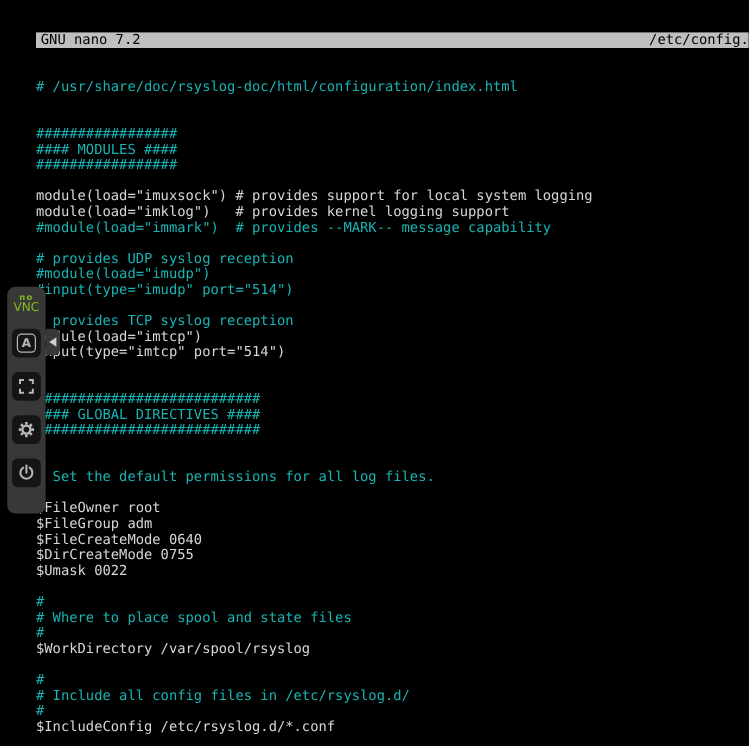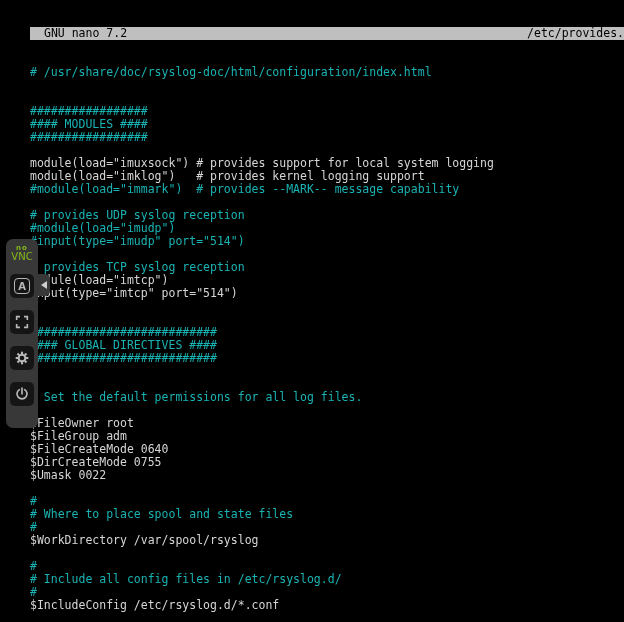--- a/index.html
+++ b/index.html
@@ -21,21 +21,21 @@
     white-space: pre;
   }
   .titlebar {
     height: 13px;
     background: #bfbfbf;
     color: #000;
     display: flex;
     justify-content: space-between;
     white-space: pre;
   }
-  .titlebar .tleft { padding-left: 14px; }
+  .titlebar .tleft { padding-left: 4px; }
   .line { height: 13px; white-space: pre; }
   .line .comment { color: #1ab3b3; }
   .line .code { color: #d6d6d6; }
 
   
   .vnc-bar {
     position: absolute;
     left: 6px; top: 239px;
     width: 32px;
     background: #383838;
@@ -89,21 +89,21 @@
     border-right: 6px solid #cfcfcf;
   }
   svg { display: block; }
 </style>
 </head>
 <body>
 
 <div class="terminal">
   <div class="titlebar">
     <span class="tleft">GNU nano 7.2</span>
-    <span class="tright">/etc/provides.</span>
+    <span class="tright">/etc/config.</span>
   </div>
   <div><div class="line"><span class="comment"># /usr/share/doc/rsyslog-doc/html/configuration/index.html</span></div><div class="line"></div><div class="line"></div><div class="line"><span class="comment">#################</span></div><div class="line"><span class="comment">#### MODULES ####</span></div><div class="line"><span class="comment">#################</span></div><div class="line"></div><div class="line"><span class="code">module(load="imuxsock") # provides support for local system logging</span></div><div class="line"><span class="code">module(load="imklog")   # provides kernel logging support</span></div><div class="line"><span class="comment">#module(load="immark")  # provides --MARK-- message capability</span></div><div class="line"></div><div class="line"><span class="comment"># provides UDP syslog reception</span></div><div class="line"><span class="comment">#module(load="imudp")</span></div><div class="line"><span class="comment">#input(type="imudp" port="514")</span></div><div class="line"></div><div class="line"><span class="comment"># provides TCP syslog reception</span></div><div class="line"><span class="code">module(load="imtcp")</span></div><div class="line"><span class="code">input(type="imtcp" port="514")</span></div><div class="line"></div><div class="line"></div><div class="line"><span class="comment">###########################</span></div><div class="line"><span class="comment">#### GLOBAL DIRECTIVES ####</span></div><div class="line"><span class="comment">###########################</span></div><div class="line"></div><div class="line"><span class="comment">#</span></div><div class="line"><span class="comment"># Set the default permissions for all log files.</span></div><div class="line"><span class="comment">#</span></div><div class="line"><span class="code">$FileOwner root</span></div><div class="line"><span class="code">$FileGroup adm</span></div><div class="line"><span class="code">$FileCreateMode 0640</span></div><div class="line"><span class="code">$DirCreateMode 0755</span></div><div class="line"><span class="code">$Umask 0022</span></div><div class="line"></div><div class="line"><span class="comment">#</span></div><div class="line"><span class="comment"># Where to place spool and state files</span></div><div class="line"><span class="comment">#</span></div><div class="line"><span class="code">$WorkDirectory /var/spool/rsyslog</span></div><div class="line"></div><div class="line"><span class="comment">#</span></div><div class="line"><span class="comment"># Include all config files in /etc/rsyslog.d/</span></div><div class="line"><span class="comment">#</span></div><div class="line"><span class="code">$IncludeConfig /etc/rsyslog.d/*.conf</span></div><div class="line"></div></div>
 </div>
 
 <div class="vnc-bar">
   <div class="vnc-logo">
     <span class="no">no</span>
     <span class="vnc">VNC</span>
   </div>
 

